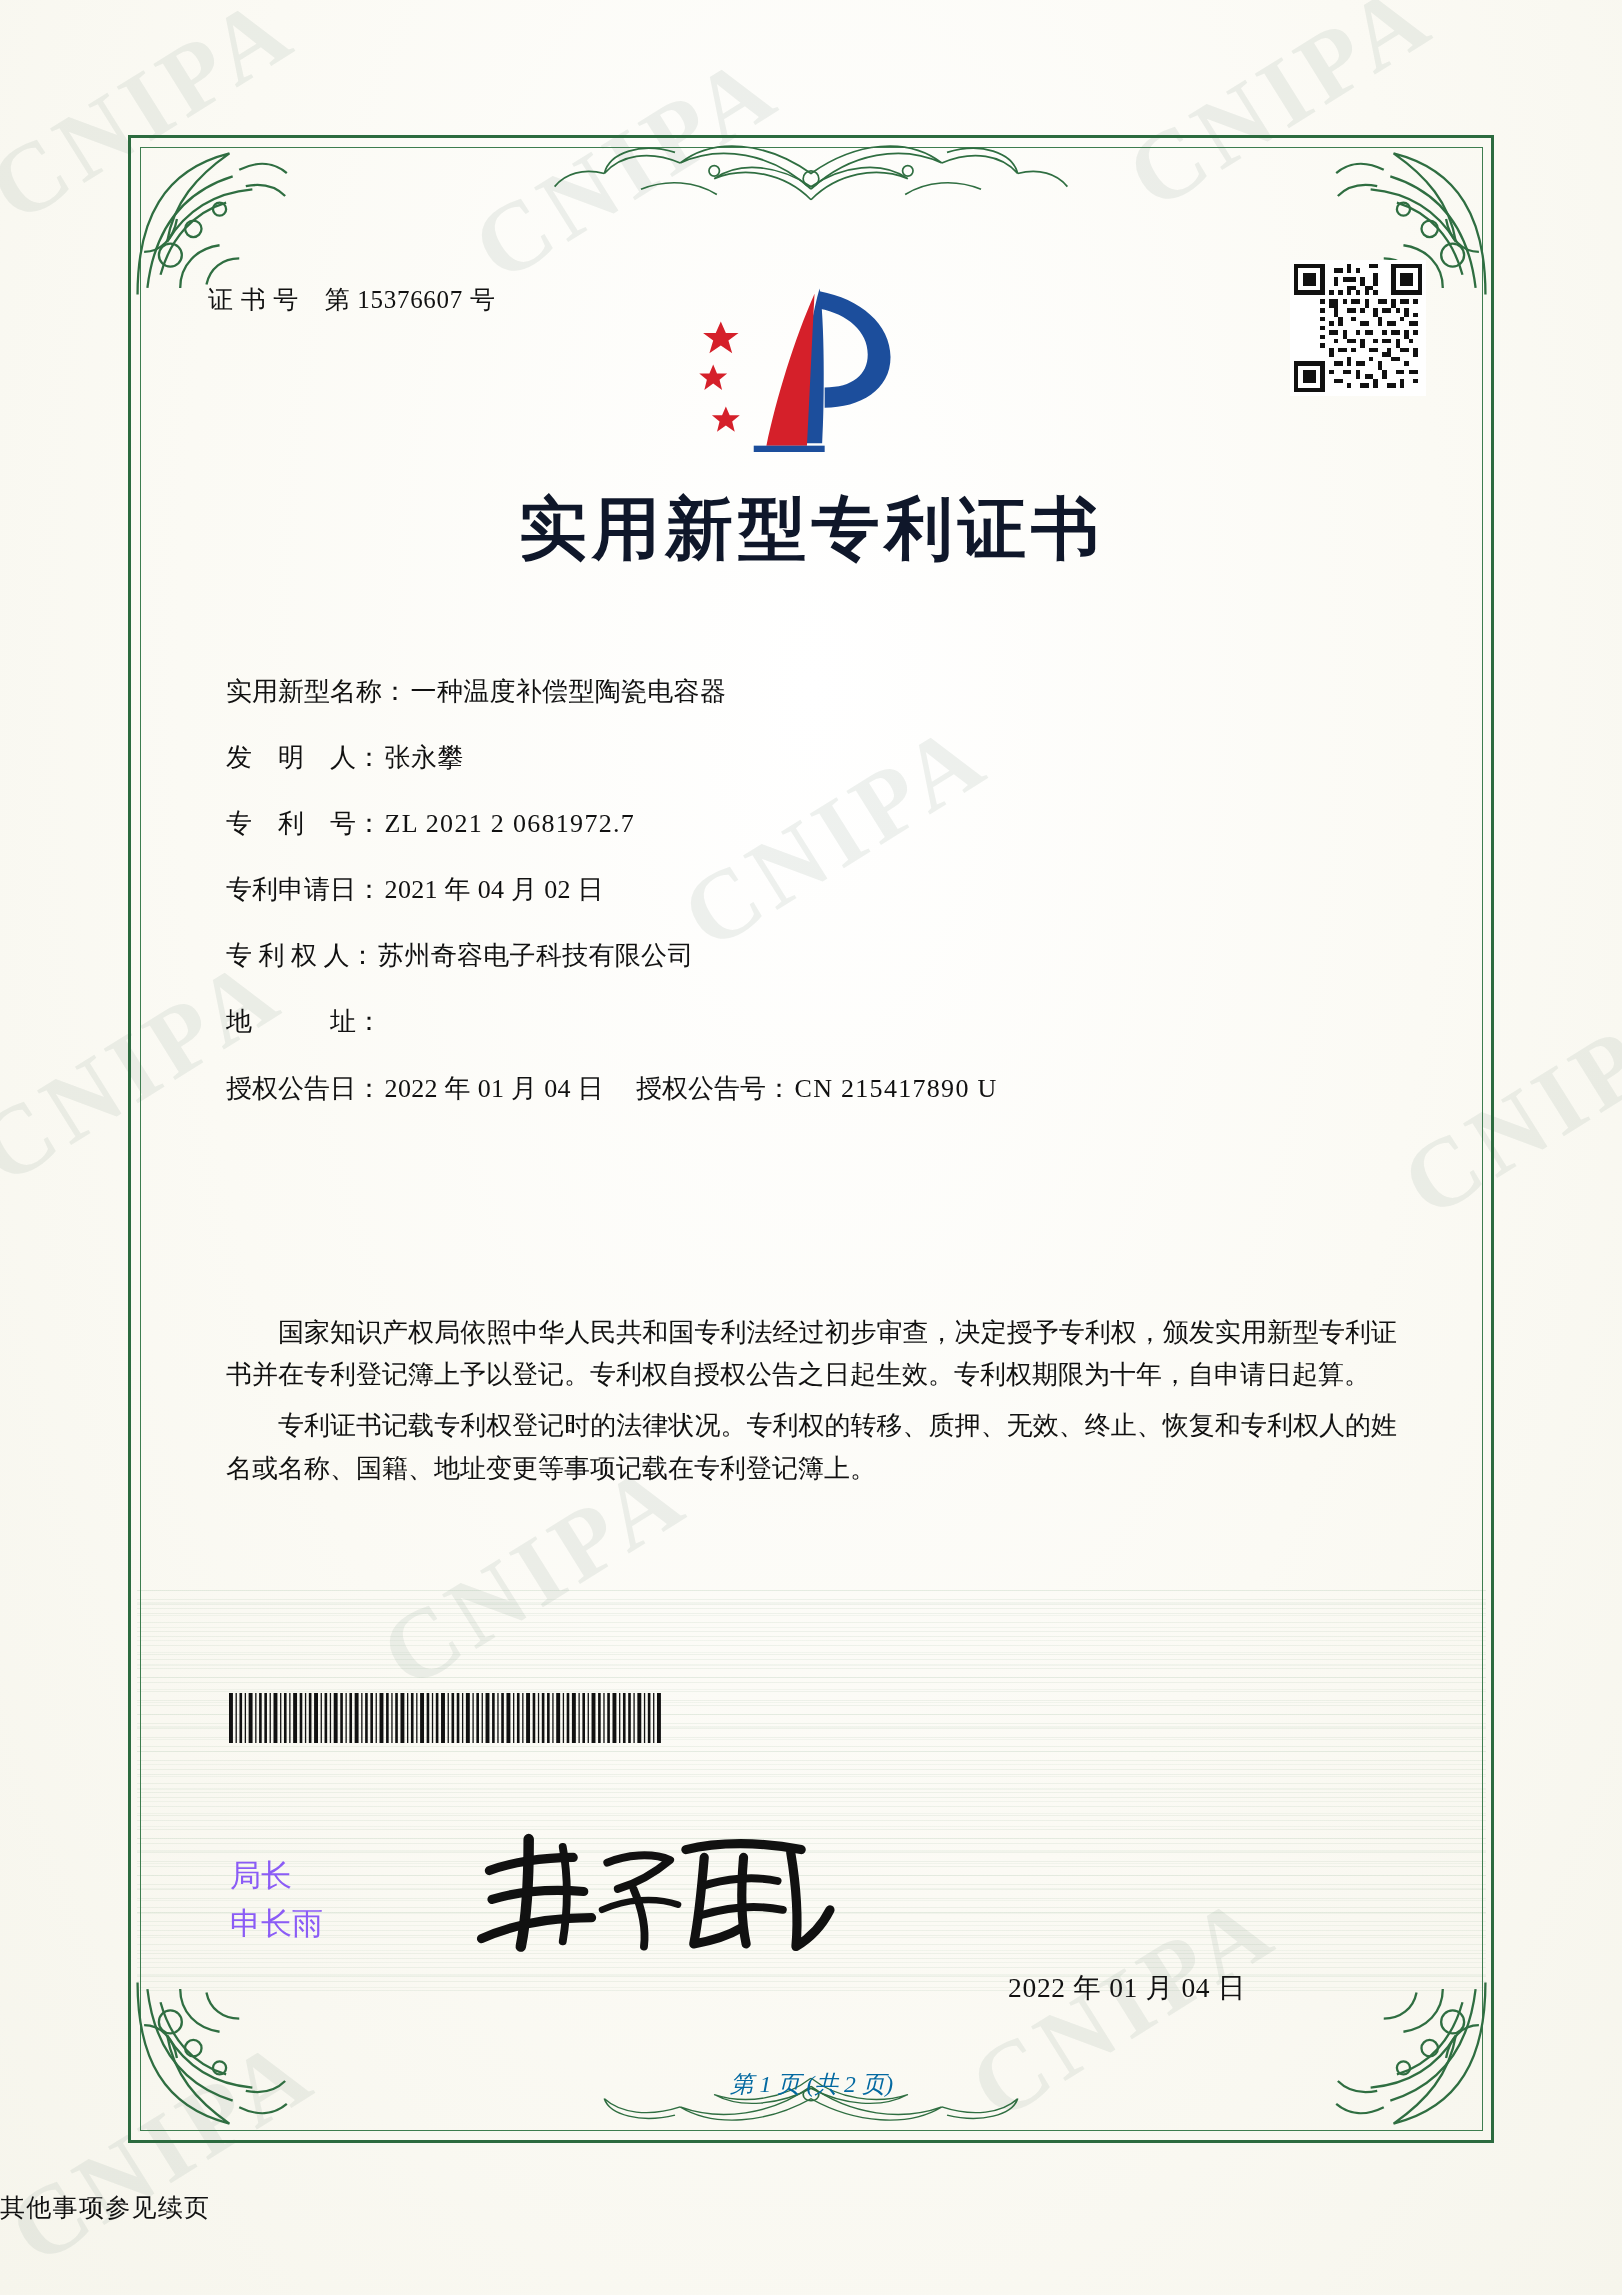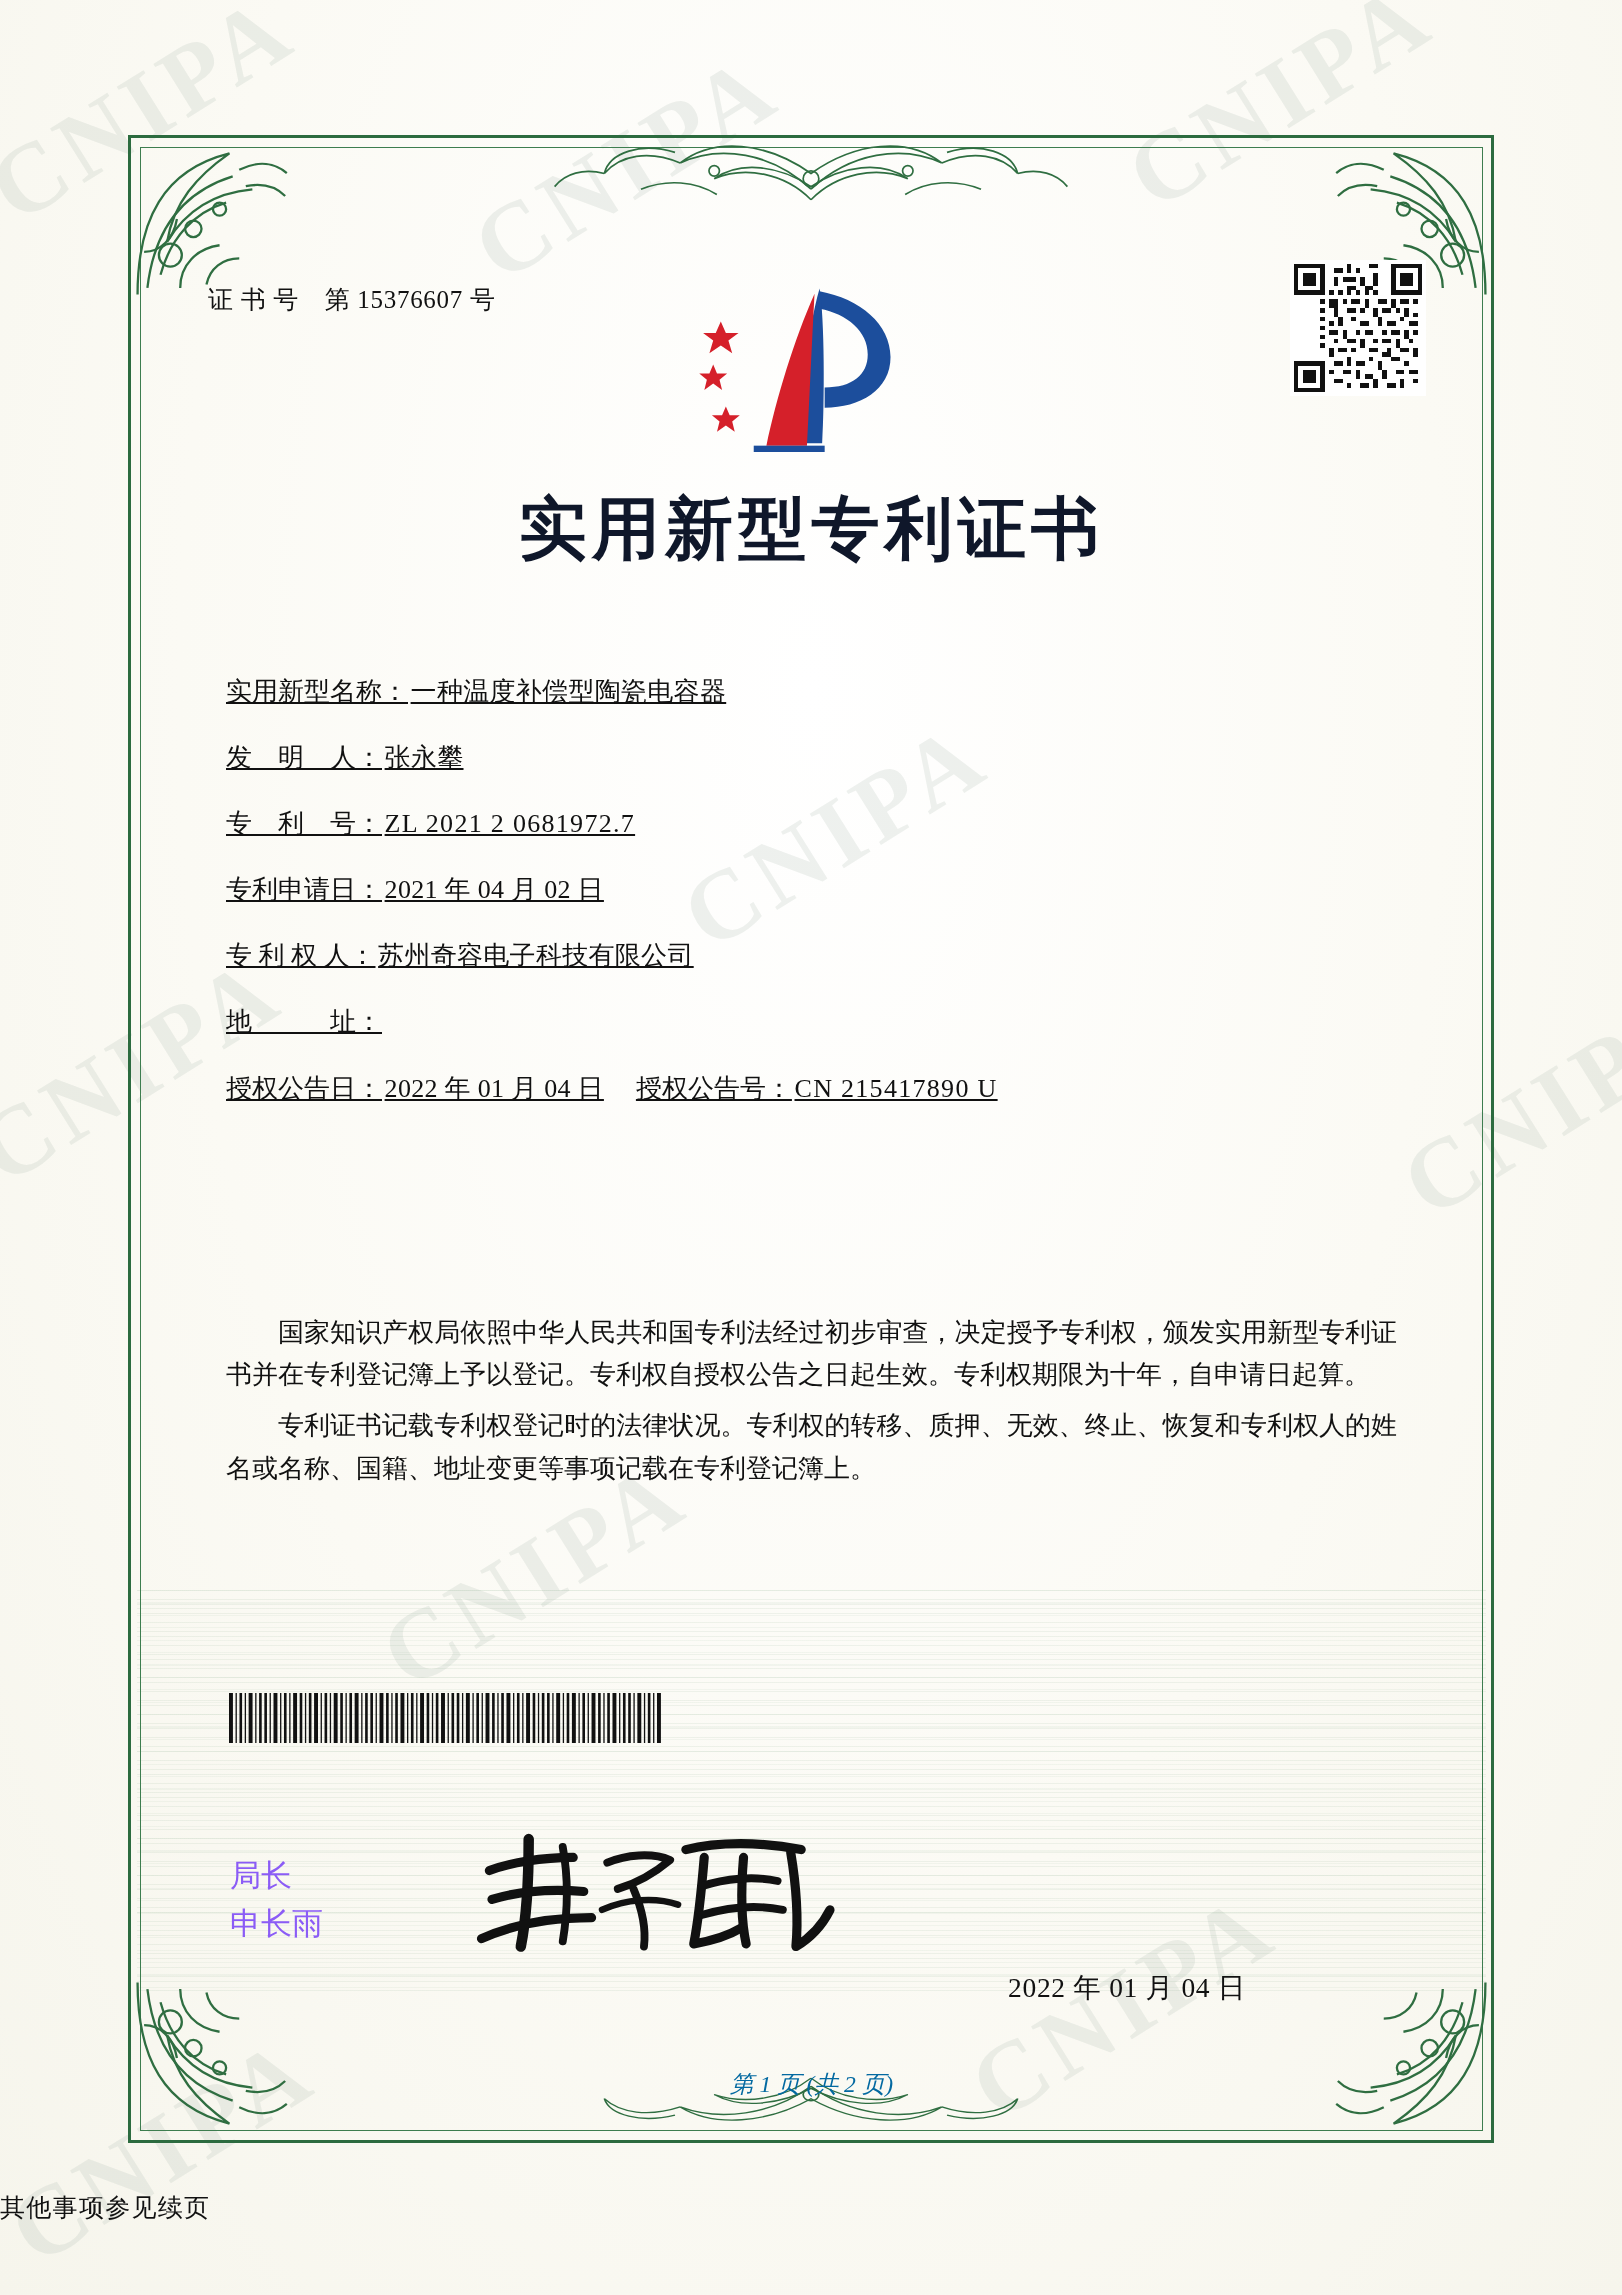--- a/index.html
+++ b/index.html
@@ -169,21 +169,20 @@
     top: 674px;
     width: 1139px;
   }
   .field-row {
     display: flex;
     align-items: flex-start;
     margin-bottom: 31px;
     font-size: 26px;
     color: #111;
     line-height: 1.35;
-    text-decoration: underline;
   }
   .field-label {
     white-space: pre;
     flex: 0 0 auto;
   }
   .field-value {
     margin-left: 2.6px;
     letter-spacing: 0.3px;
   }
   .field-value.mono-ish {

